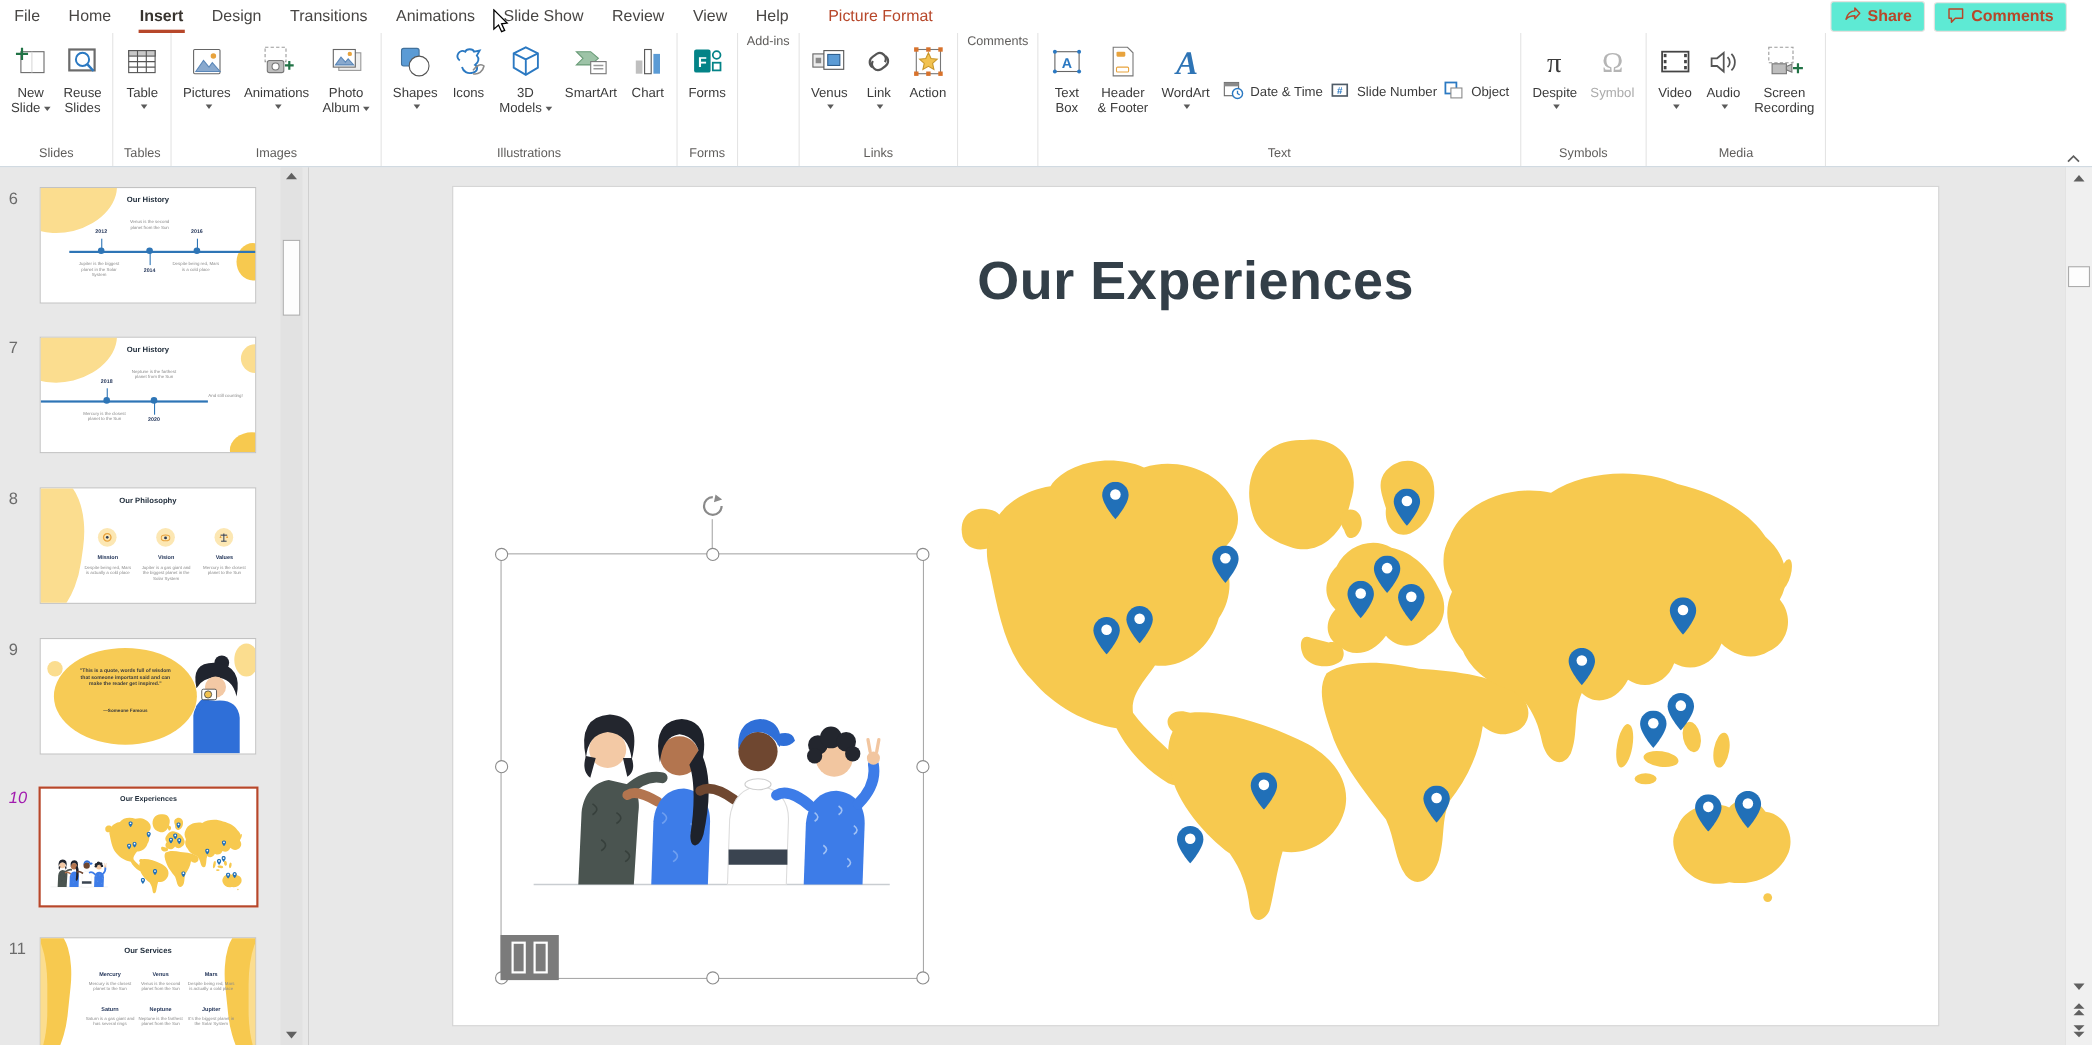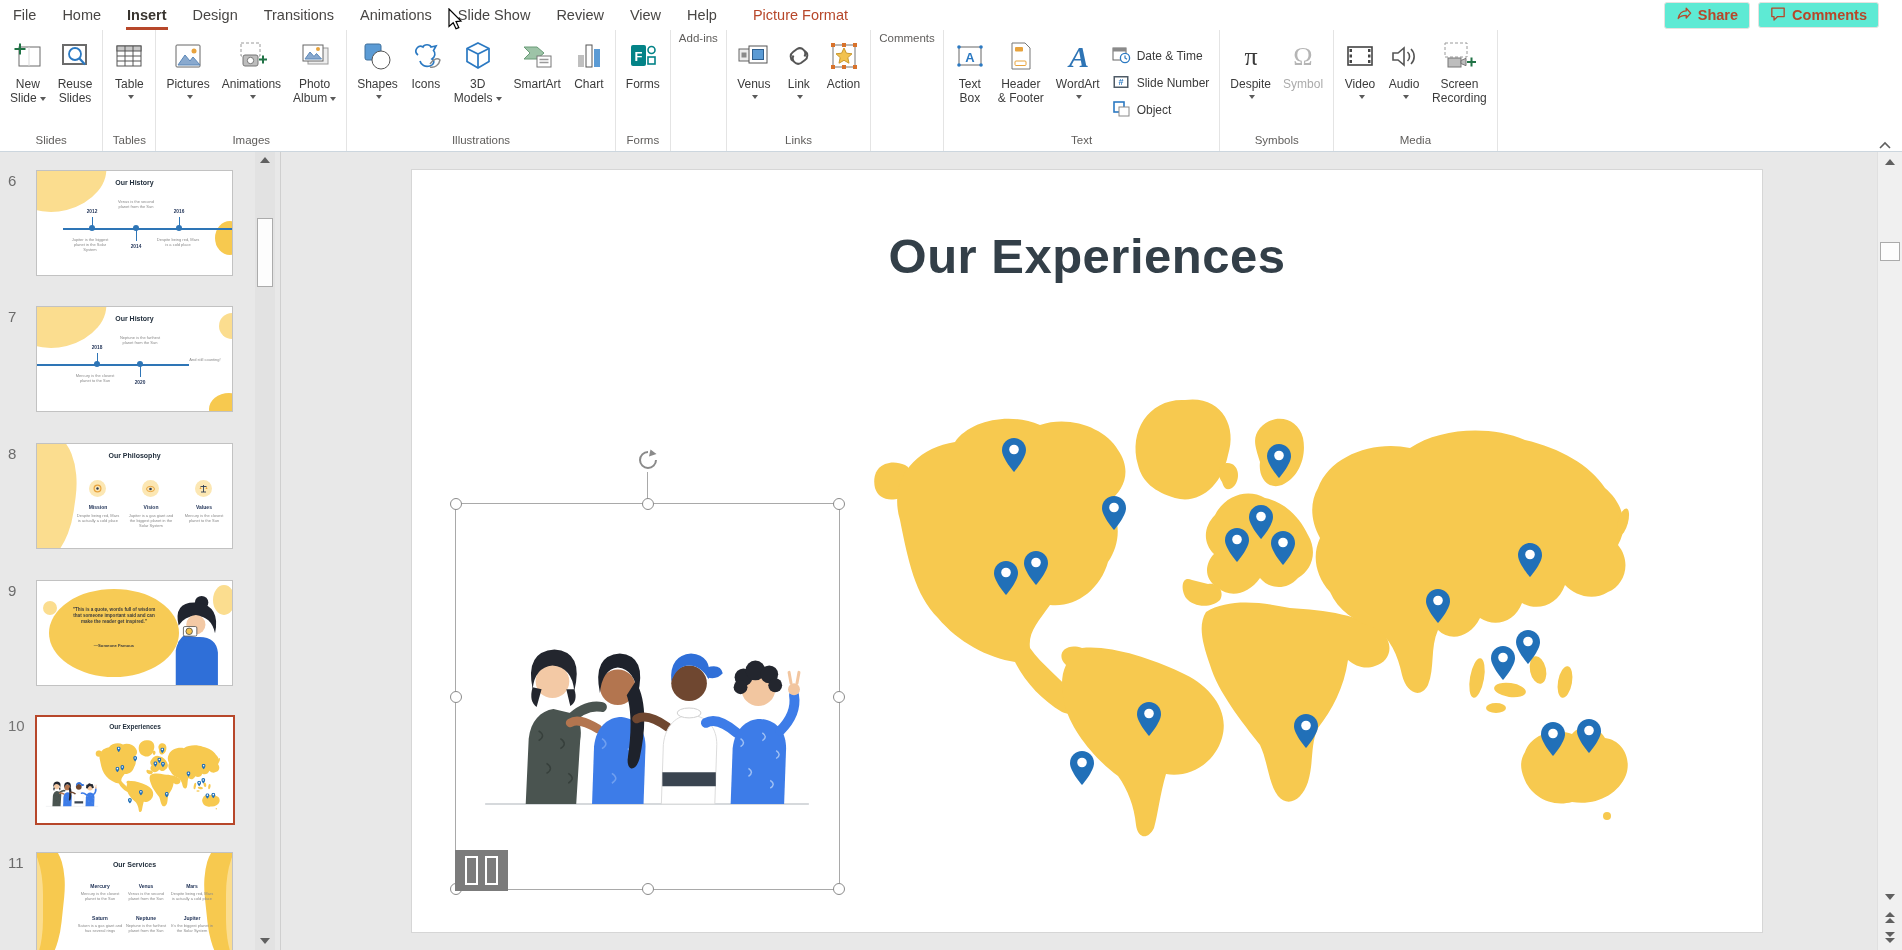--- a/index.html
+++ b/index.html
@@ -17,30 +17,30 @@
 
   
   .ribbon{position:absolute;top:30px;left:0;right:0;height:121px;background:#fff;border-bottom:1px solid #ccd6de;display:flex;z-index:4;}
   .g{display:flex;flex-direction:column;border-right:1px solid #e4e4e4;}
   .gb{flex:1;display:flex;align-items:stretch;justify-content:center;padding:4px 4px 0;}
   .gl{font-size:11.5px;color:#5f5d5b;text-align:center;padding:2px 8px 5px;white-space:nowrap;}
   .b{display:flex;flex-direction:column;align-items:center;justify-content:flex-start;padding:3px 6px;font-size:12px;color:#3b3b3b;line-height:1.18;text-align:center;white-space:nowrap;}
   .b .ic{height:38px;display:flex;align-items:center;justify-content:center;margin-bottom:2px;}
   .car{display:inline-block;width:0;height:0;border-left:3.5px solid transparent;border-right:3.5px solid transparent;border-top:4px solid #5a5a5a;margin-left:3px;vertical-align:middle;}
   .carrow{margin-top:4px;}
-  .scol{display:flex;flex-direction:column;justify-content:center;gap:6px;padding:0 6px;}
+  .scol{display:flex;flex-direction:row;justify-content:center;gap:6px;padding:0 6px;}
   .s{display:flex;align-items:center;gap:6px;font-size:12px;color:#3b3b3b;white-space:nowrap;}
   .dis{color:#ababab;}
   .collapse{position:absolute;right:8px;bottom:3px;width:16px;height:12px;}
 
   
   .ws{position:absolute;top:151px;left:0;right:0;bottom:0;background:#e8e8e8;}
   .panel-divider{position:absolute;left:280px;top:0;bottom:0;width:1px;background:#cfcfcf;}
   .thumbnum{position:absolute;font-size:15px;color:#6b6b6b;width:28px;text-align:left;padding-left:8px;}
-  .thumbnum.sel{color:#737373;}
+  .thumbnum.sel{color:#a21caf;font-style:italic;}
   .thumb{position:absolute;left:36px;width:197px;height:106px;background:#fff;border:1px solid #c2c2c2;overflow:hidden;box-sizing:border-box;}
   .thumb.sel{border:2px solid #B7472A;left:35px;width:200px;height:110px;}
   .mtitle{position:absolute;top:8px;left:0;right:0;text-align:center;font-weight:700;font-size:7px;color:#222f3d;}
   .mt{position:absolute;font-size:4px;color:#8a8a8a;line-height:1.3;text-align:center;}
   .my{position:absolute;font-size:4.8px;font-weight:700;color:#24365a;text-align:center;}
   .mname{position:absolute;font-size:5px;font-weight:700;color:#24365a;text-align:center;}
   .blob{position:absolute;border-radius:50%;}
   .tl-line{position:absolute;height:1.5px;background:#2E75B6;}
   .tl-dot{position:absolute;width:6px;height:6px;border-radius:50%;background:#2E75B6;}
   .tl-stem{position:absolute;width:1px;background:#2E75B6;}

